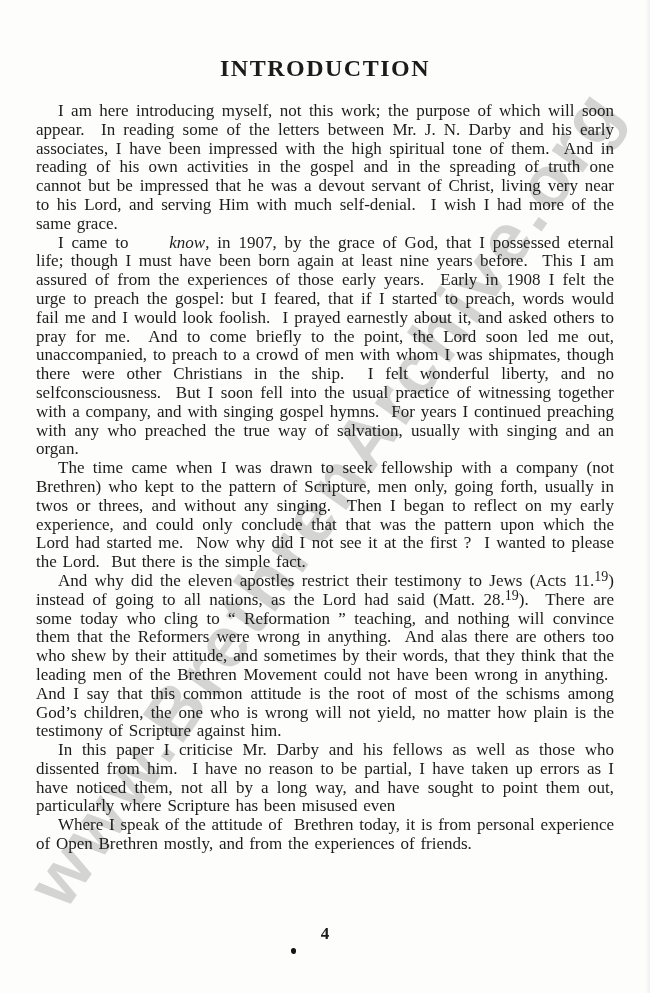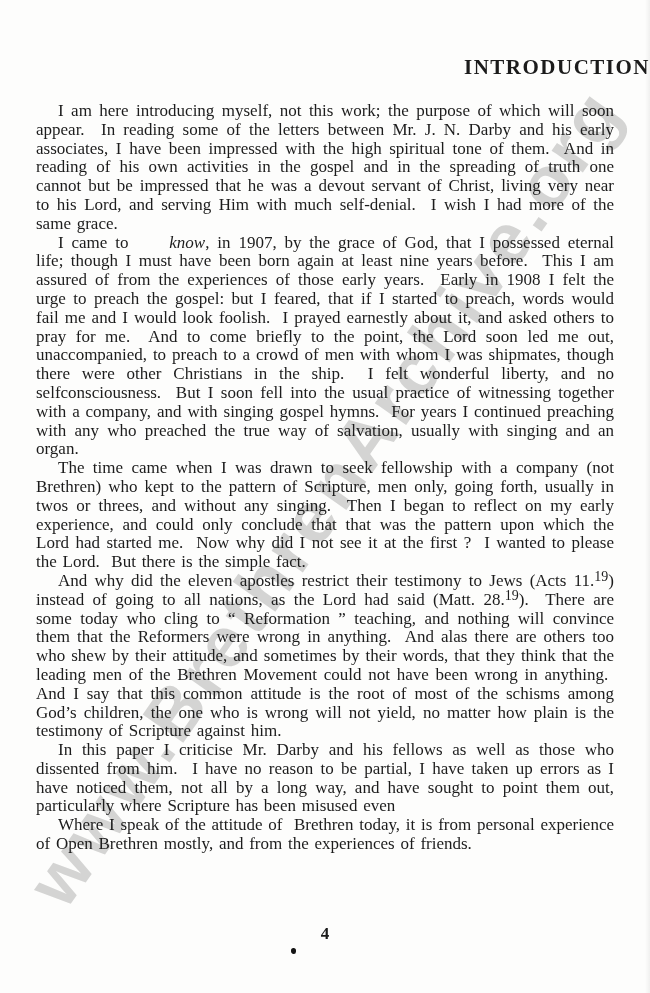--- a/index.html
+++ b/index.html
@@ -23,22 +23,22 @@
     font-size: 72px;
     letter-spacing: 4px;
     color: rgba(85, 85, 85, 0.24);
     white-space: nowrap;
     z-index: 0;
     user-select: none;
   }
   .heading {
     position: absolute;
     top: 55px; left: 0; right: 0;
-    text-align: right;
-    font-size: 21px;
+    text-align: center;
+    font-size: 24px;
     font-weight: bold;
     letter-spacing: 1.5px;
     color: #1b1b1b;
     z-index: 1;
   }
   .body-text {
     position: absolute;
     top: 102px; left: 36px;
     width: 578px;
     font-size: 17px;

